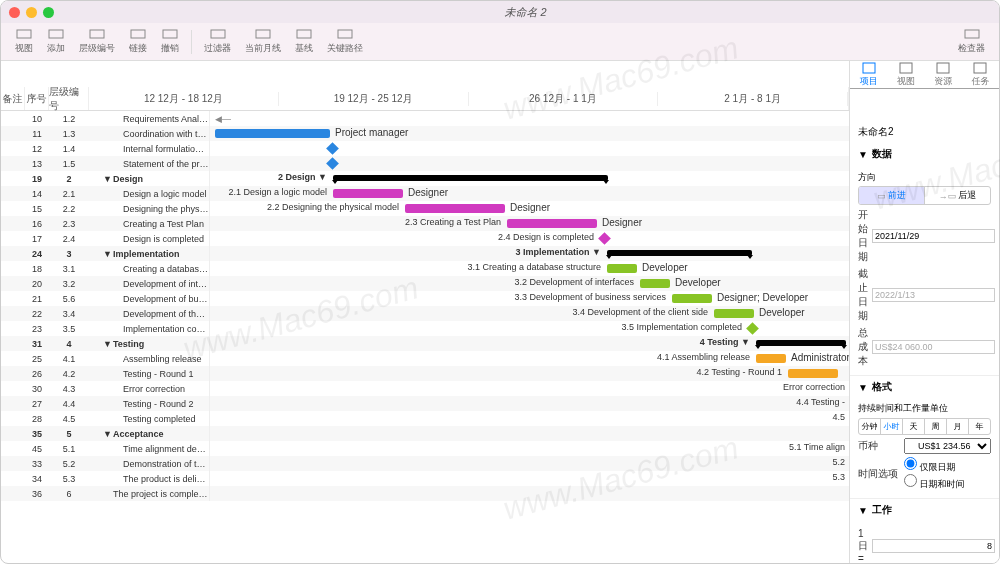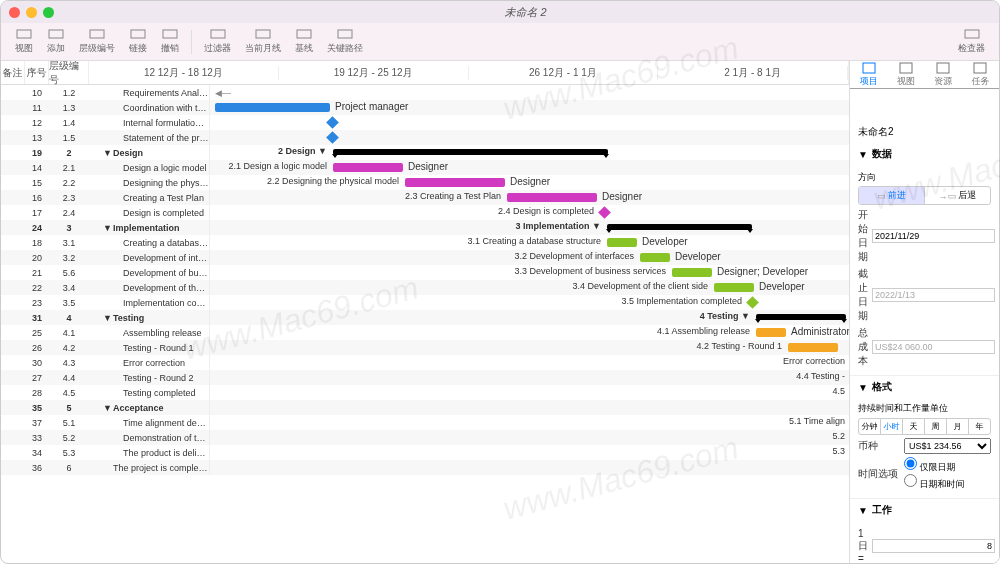--- a/index.html
+++ b/index.html
@@ -11,21 +11,21 @@
 .tl.r { background: #ff5f57; } .tl.y { background: #febc2e; } .tl.g { background: #28c840; }
 .titlebar .title { flex: 1; text-align: center; font-size: 11px; color: #555; font-style: italic; }
 
 .toolbar { height: 38px; background: #f8f0f5; border-bottom: 1px solid #ddd; display: flex; align-items: center; padding: 0 8px; gap: 2px; }
 .tbtn { display: flex; flex-direction: column; align-items: center; justify-content: center; padding: 2px 6px; color: #666; cursor: pointer; }
 .tbtn svg { width: 18px; height: 12px; }
 .tbtn span { font-size: 9px; margin-top: 2px; }
 .tspacer { flex: 1; }
 
 .main { flex: 1; display: flex; overflow: hidden; }
-.grid { flex: 1; overflow: hidden; display: flex; flex-direction: column; }
+.grid { flex: 1; overflow: hidden; display: flex; flex-direction: column; margin-top: 26px; }
 .hdr { height: 24px; border-bottom: 1px solid #ddd; display: flex; font-size: 10px; color: #555; }
 .hcell { border-right: 1px solid #eee; display: flex; align-items: center; justify-content: center; position: relative; }
 .hc-mem { width: 24px; } .hc-seq { width: 24px; } .hc-lvl { width: 40px; } .hc-title { width: 120px; justify-content: flex-start; padding-left: 4px; }
 .hc-tl { flex: 1; }
 
 .rows { flex: 1; overflow: hidden; }
 .row { height: 15px; display: flex; align-items: center; font-size: 9px; color: #333; }
 .row.even { background: #f7f7f7; }
 .row.sum { font-weight: bold; }
 .c-mem { width: 24px; } .c-seq { width: 24px; text-align: center; } .c-lvl { width: 40px; text-align: center; }
@@ -370,21 +370,21 @@
           </div>
           <div class="row even sum">
             <div class="c-mem"></div>
             <div class="c-seq">35</div>
             <div class="c-lvl">5</div>
             <div class="c-title i1"><span class="disc">▼</span>Acceptance</div>
             <div class="c-gantt"></div>
           </div>
           <div class="row">
             <div class="c-mem"></div>
-            <div class="c-seq">37</div>
+            <div class="c-seq">45</div>
             <div class="c-lvl">5.1</div>
             <div class="c-title i2"><span class="disc"></span>Time alignment demonstration</div>
             <div class="c-gantt">
               <div class="rlbl" style="right: 4px;">5.1  Time align</div>
             </div>
           </div>
           <div class="row even">
             <div class="c-mem"></div>
             <div class="c-seq">33</div>
             <div class="c-lvl">5.2</div>
@@ -479,21 +479,21 @@
           <div class="units" id="units">
               <div>分钟</div>
               <div class="sel">小时</div>
               <div>天</div>
               <div>周</div>
               <div>月</div>
               <div>年</div>
             </div>
           <div class="ifield">
             <label>币种</label>
-            <select style="flex:1;font-size:9px;height:16px;"><option>US$1 234.56</option></select>
+            <select style="flex:1;font-size:9px;height:16px;padding-left:9px;"><option>US$1 234.56</option></select>
           </div>
           <div class="ifield">
             <label>时间选项</label>
             <div style="flex:1;">
               <div style="font-size:9px;"><input type="radio" checked="" style=""> <span>仅限日期</span></div>
               <div style="font-size:9px;"><input type="radio" style=""> <span>日期和时间</span></div>
             </div>
           </div>
         </div>
       </div>

